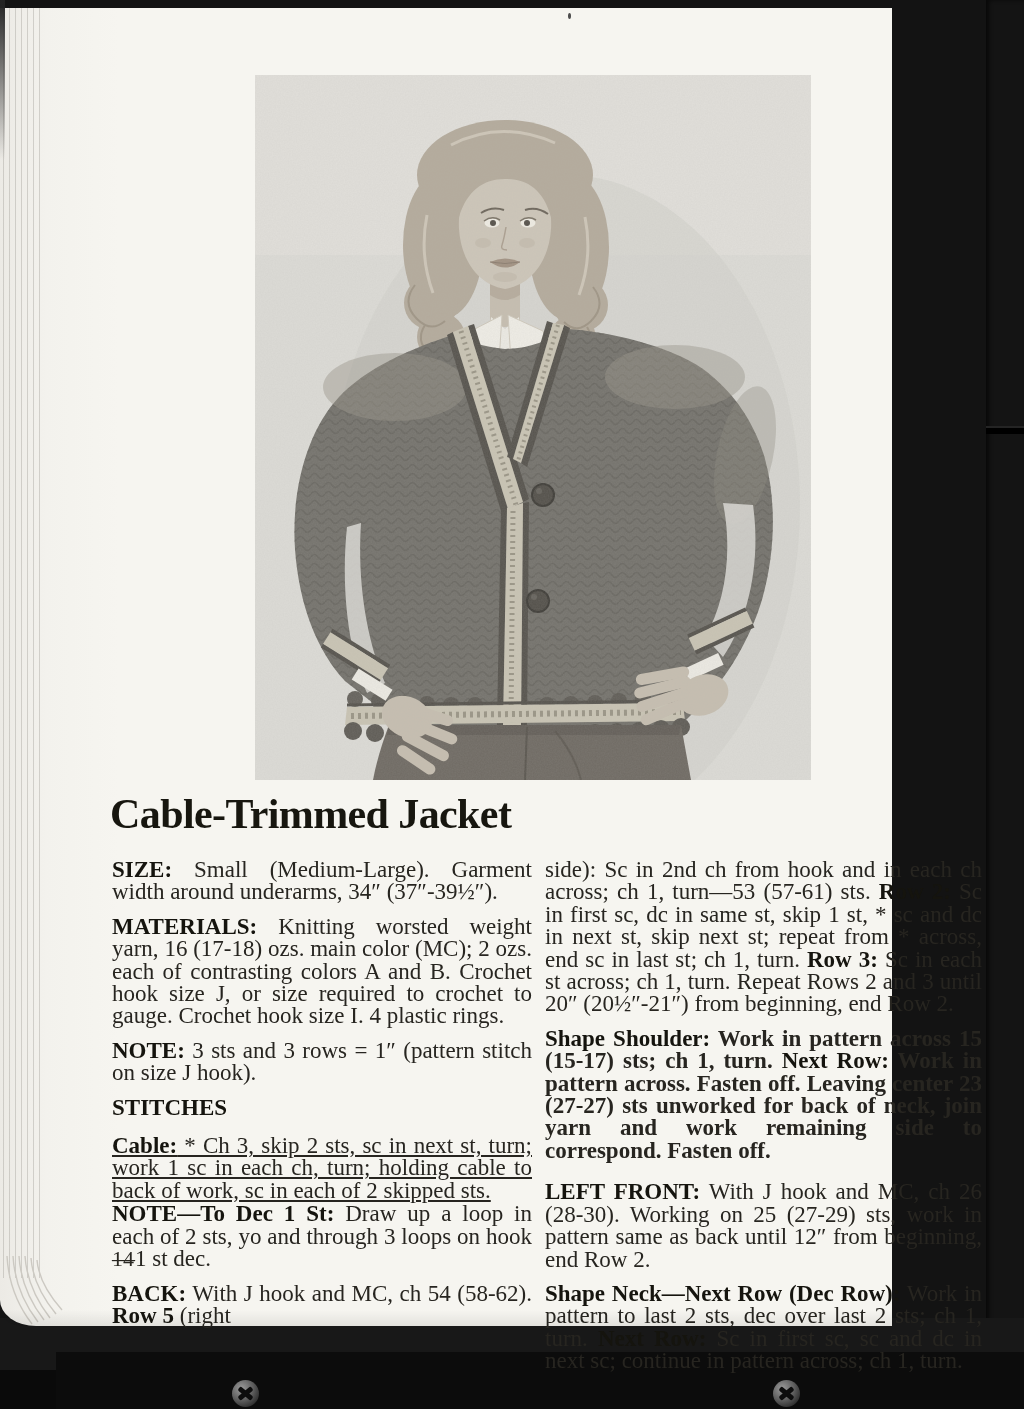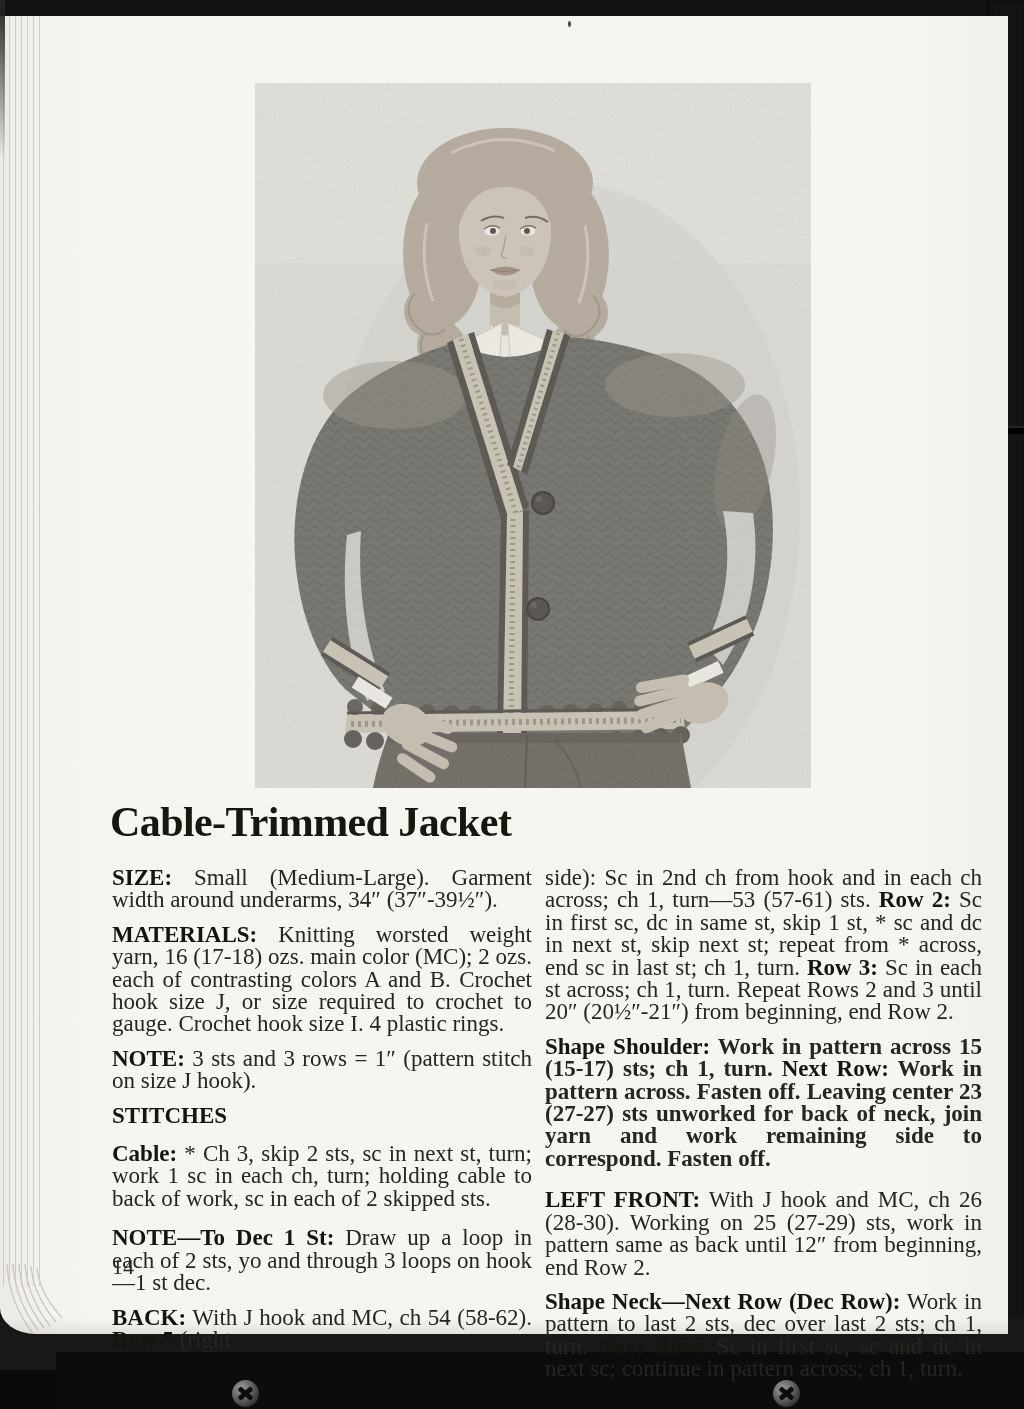--- a/index.html
+++ b/index.html
@@ -3,21 +3,21 @@
 <meta charset="utf-8">
 <style>
   html,body{margin:0;padding:0;background:#000;}
   .screenshot{
     position:relative;width:1024px;height:1409px;overflow:hidden;
     background:var(--scan_black,#131313);
     font-family:"Liberation Serif","DejaVu Serif",serif;
   }
   
   .page{
-    position:absolute;left:0;top:16px;width:1008px;height:1318px;
+    position:absolute;left:0;top:8px;width:892px;height:1318px;
     background:linear-gradient(90deg,#eceae5 0px,#f3f2ed 46px,var(--page,#f6f5f0) 120px,var(--page,#f6f5f0) 900px,#f1f0ea 986px);
     border-bottom-left-radius:36px 26px;
   }
   .page::after{content:"";position:absolute;left:0;right:0;bottom:0;height:16px;
     background:linear-gradient(180deg,rgba(0,0,0,0),rgba(0,0,0,.08));border-bottom-left-radius:36px 26px;}
   .stack-lines{
     position:absolute;left:3px;top:0;width:42px;height:1270px;
     background:repeating-linear-gradient(90deg,rgba(150,147,140,.45) 0 1px,rgba(255,255,255,0) 1px 6px);
     opacity:.8;
   }
@@ -49,21 +49,21 @@
     position:absolute;left:110px;top:782px;margin:0;
     font-size:42px;font-weight:bold;letter-spacing:-.6px;color:#17160f;white-space:nowrap;
   }
   .col{position:absolute;top:851px;font-size:23px;line-height:22.4px;color:var(--text,#272520);
     text-align:justify;}
   .col-left{left:112px;width:420px;}
   .col-right{left:545px;width:437px;}
   .col p{margin:0 0 12px 0;}
   .col b{color:#15140e;}
   .col p.sect-heading{margin-bottom:16px;}
-  .col-left p:nth-child(5){margin-bottom:17px;}
+  .col-left p:nth-child(5){margin-bottom:1px;text-decoration:underline;}
   .col-left p:nth-child(6){}
   .col-right p:nth-child(2){margin-bottom:19px;font-weight:bold;}
   .page-number{position:absolute;left:112px;top:1238px;font-size:22px;color:#2a2823;}
 </style>
 </head>
 <body>
 
 <div class="screenshot" style="--page: #f6f5f0; --text: #272520; --photo_bg: #dcdbd6; --scan_black: #131313;">
 
   <div class="right-band">

